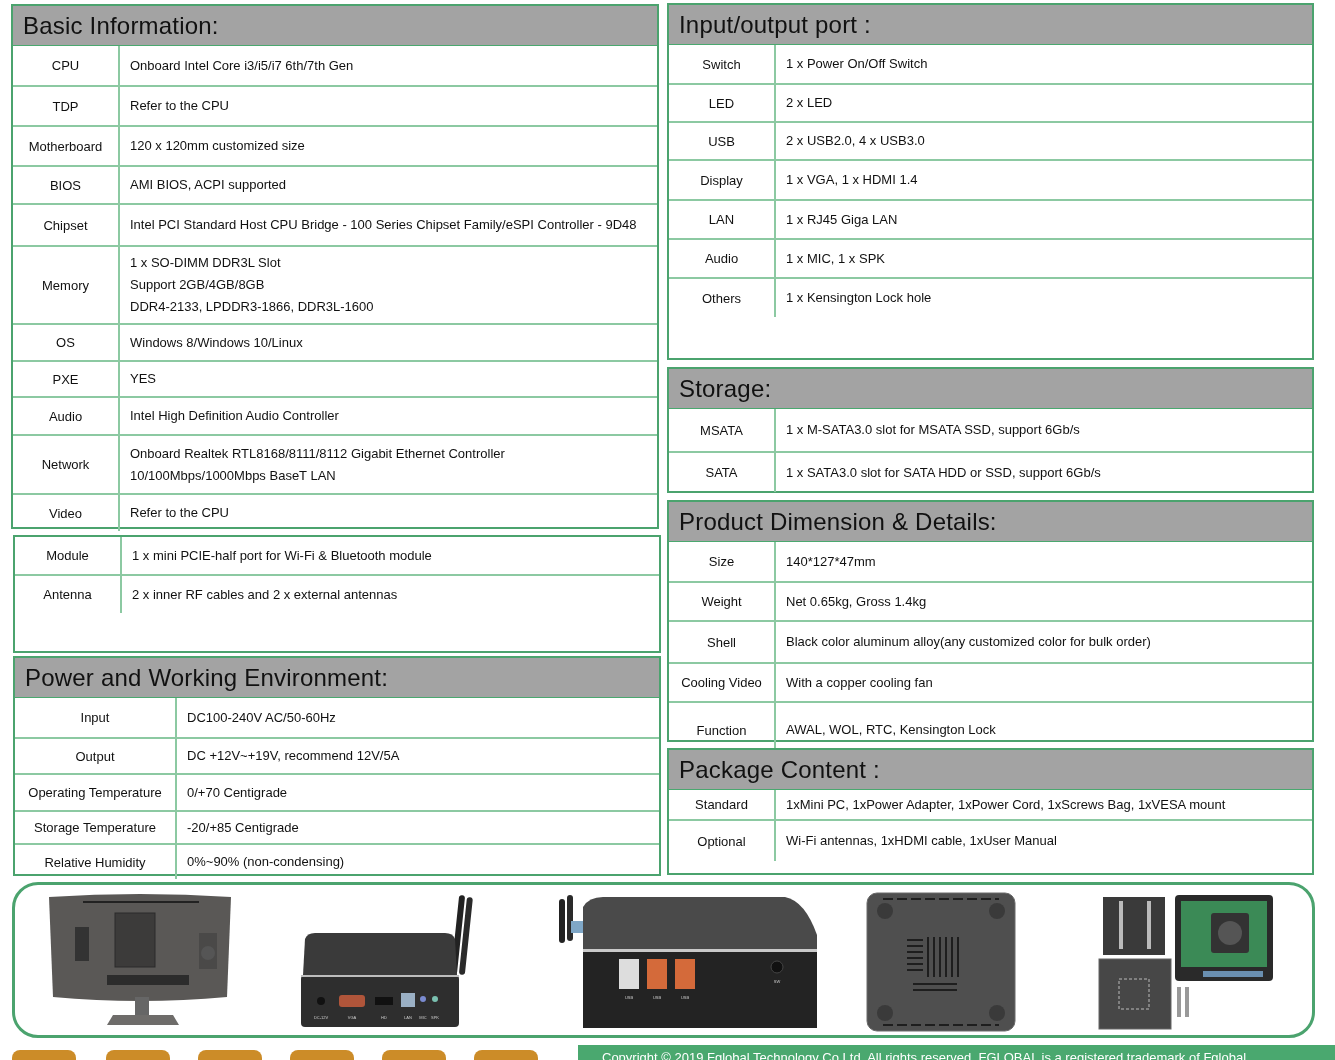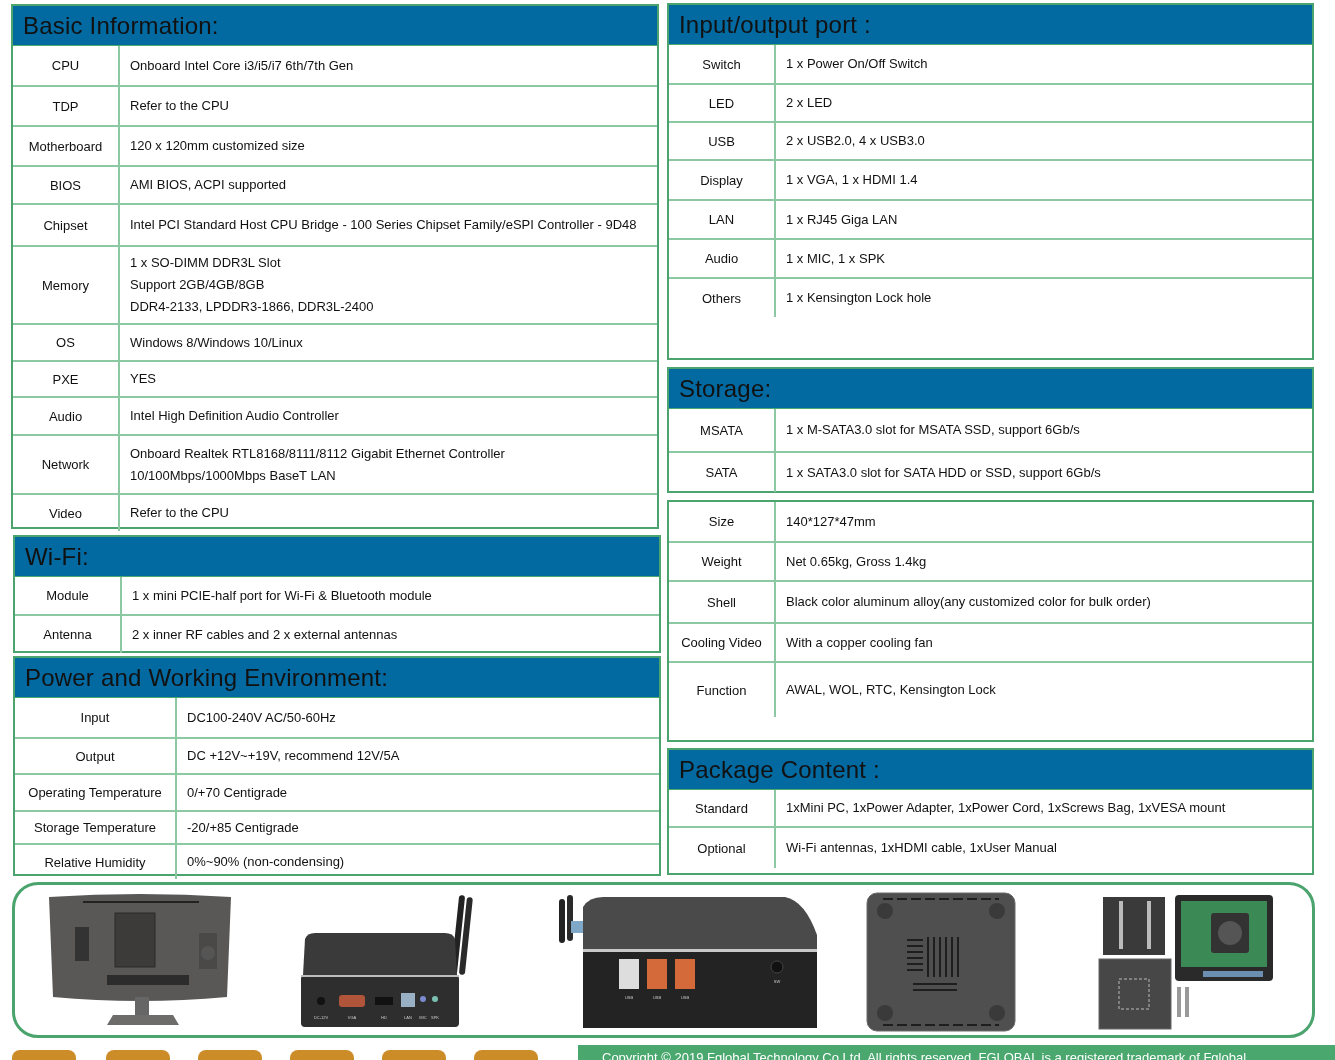--- a/index.html
+++ b/index.html
@@ -1,20 +1,20 @@
 <!DOCTYPE html>
 <html><head>
 <meta charset="utf-8">
 <style>
   * { box-sizing: border-box; margin: 0; padding: 0; }
   html, body { width: 1335px; height: 1060px; overflow: hidden; background: #ffffff; }
   body { position: relative; font-family: "Liberation Sans", "DejaVu Sans", sans-serif; color: #111; }
 
   .panel { position: absolute; border: 2px solid #4ba36e; background: #fff; }
-  .panel-head { background: #0369a1; height: 40px; display: flex; align-items: center; padding-left: 10px; border-bottom: 1px solid #4aa86f; }
+  .panel-head { background: #a3a3a3; height: 40px; display: flex; align-items: center; padding-left: 10px; border-bottom: 1px solid #4aa86f; }
   .panel-head span { font-size: 24px; color: #111; letter-spacing: 0.2px; }
   table.spec { width: 100%; border-collapse: collapse; table-layout: fixed; }
   table.spec td { border-top: 2px solid #8cc9a2; font-size: 13px; color: #111; vertical-align: middle; }
   table.spec tr:first-child td { border-top: none; }
   table.spec td.k { text-align: center; border-right: 2px solid #8cc9a2; }
   table.spec td.v { padding-left: 10px; margin-left: 24px; }
   .v .ln { display: block; line-height: 22px; }
 
   
   .gallery { position: absolute; left: 12px; top: 882px; width: 1303px; height: 156px; border: 3px solid #4ba36e; border-radius: 26px; background: #fff; overflow: hidden; }
@@ -67,21 +67,21 @@
           <td class="k">Chipset</td>
           <td class="v">
             <span class="ln">Intel PCI Standard Host CPU Bridge - 100 Series Chipset Family/eSPI Controller - 9D48</span>
           </td>
         </tr>
         <tr style="height: 78px;">
           <td class="k">Memory</td>
           <td class="v">
             <span class="ln">1 x SO-DIMM DDR3L Slot</span>
             <span class="ln">Support 2GB/4GB/8GB</span>
-            <span class="ln">DDR4-2133, LPDDR3-1866, DDR3L-2400</span>
+            <span class="ln">DDR4-2133, LPDDR3-1866, DDR3L-1600</span>
           </td>
         </tr>
         <tr style="height: 37px;">
           <td class="k">OS</td>
           <td class="v">
             <span class="ln">Windows 8/Windows 10/Linux</span>
           </td>
         </tr>
         <tr style="height: 36px;">
           <td class="k">PXE</td>
@@ -106,23 +106,20 @@
           <td class="k">Video</td>
           <td class="v">
             <span class="ln">Refer to the CPU</span>
           </td>
         </tr>
       </tbody>
     </table>
 </div>
 
 <div class="panel" style="left:13px;top:535px;width:648px;height:118px;">
-  <div class="panel-head">
-      <span>Wi-Fi:</span>
-    </div>
   <table class="spec">
       <colgroup>
         <col style="width: 106px;">
         <col>
       </colgroup>
       <tbody>
         <tr style="height: 38px;">
           <td class="k">Module</td>
           <td class="v">
             <span class="ln">1 x mini PCIE-half port for Wi-Fi &amp; Bluetooth module</span>
@@ -258,20 +255,23 @@
           <td class="k">SATA</td>
           <td class="v">
             <span class="ln">1 x SATA3.0 slot for SATA HDD or SSD, support 6Gb/s</span>
           </td>
         </tr>
       </tbody>
     </table>
 </div>
 
 <div class="panel" style="left:667px;top:500px;width:647px;height:242px;">
+  <div class="panel-head">
+      <span>Product Dimension &amp; Details:</span>
+    </div>
   <table class="spec">
       <colgroup>
         <col style="width: 106px;">
         <col>
       </colgroup>
       <tbody>
         <tr style="height: 40px;">
           <td class="k">Size</td>
           <td class="v">
             <span class="ln">140*127*47mm</span>
@@ -308,21 +308,21 @@
 <div class="panel" style="left:667px;top:748px;width:647px;height:127px;">
   <div class="panel-head">
       <span>Package Content :</span>
     </div>
   <table class="spec">
       <colgroup>
         <col style="width: 106px;">
         <col>
       </colgroup>
       <tbody>
-        <tr style="height: 37px;">
+        <tr style="height: 30px;">
           <td class="k">Standard</td>
           <td class="v">
             <span class="ln">1xMini PC, 1xPower Adapter, 1xPower Cord, 1xScrews Bag, 1xVESA mount</span>
           </td>
         </tr>
         <tr style="height: 41px;">
           <td class="k">Optional</td>
           <td class="v">
             <span class="ln">Wi-Fi antennas, 1xHDMI cable, 1xUser Manual</span>
           </td>

